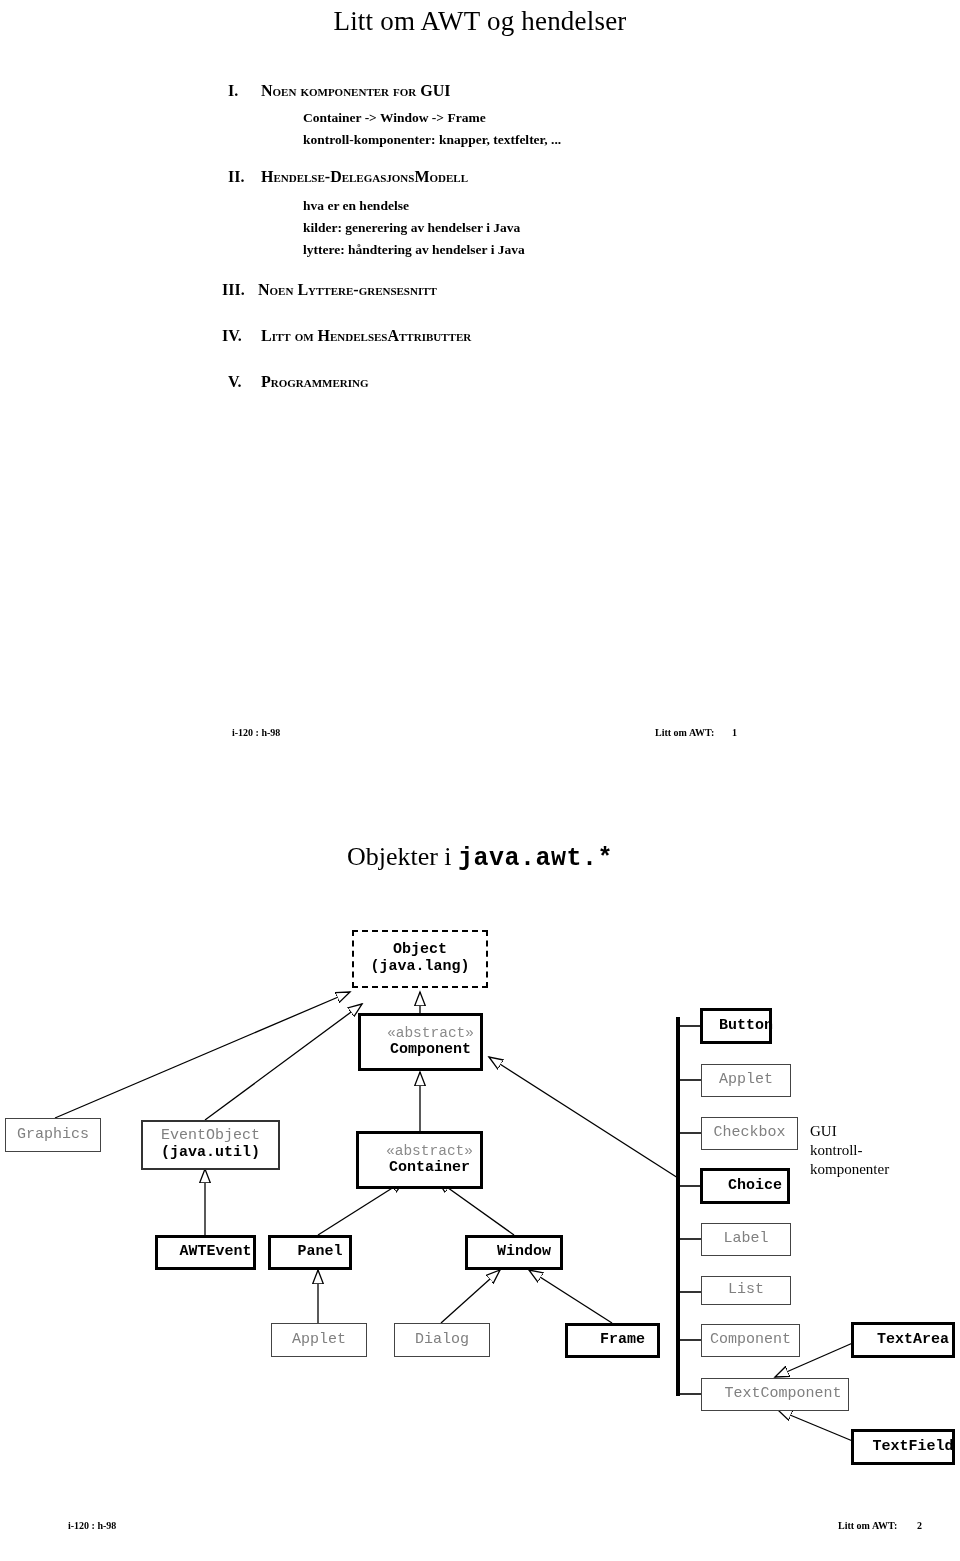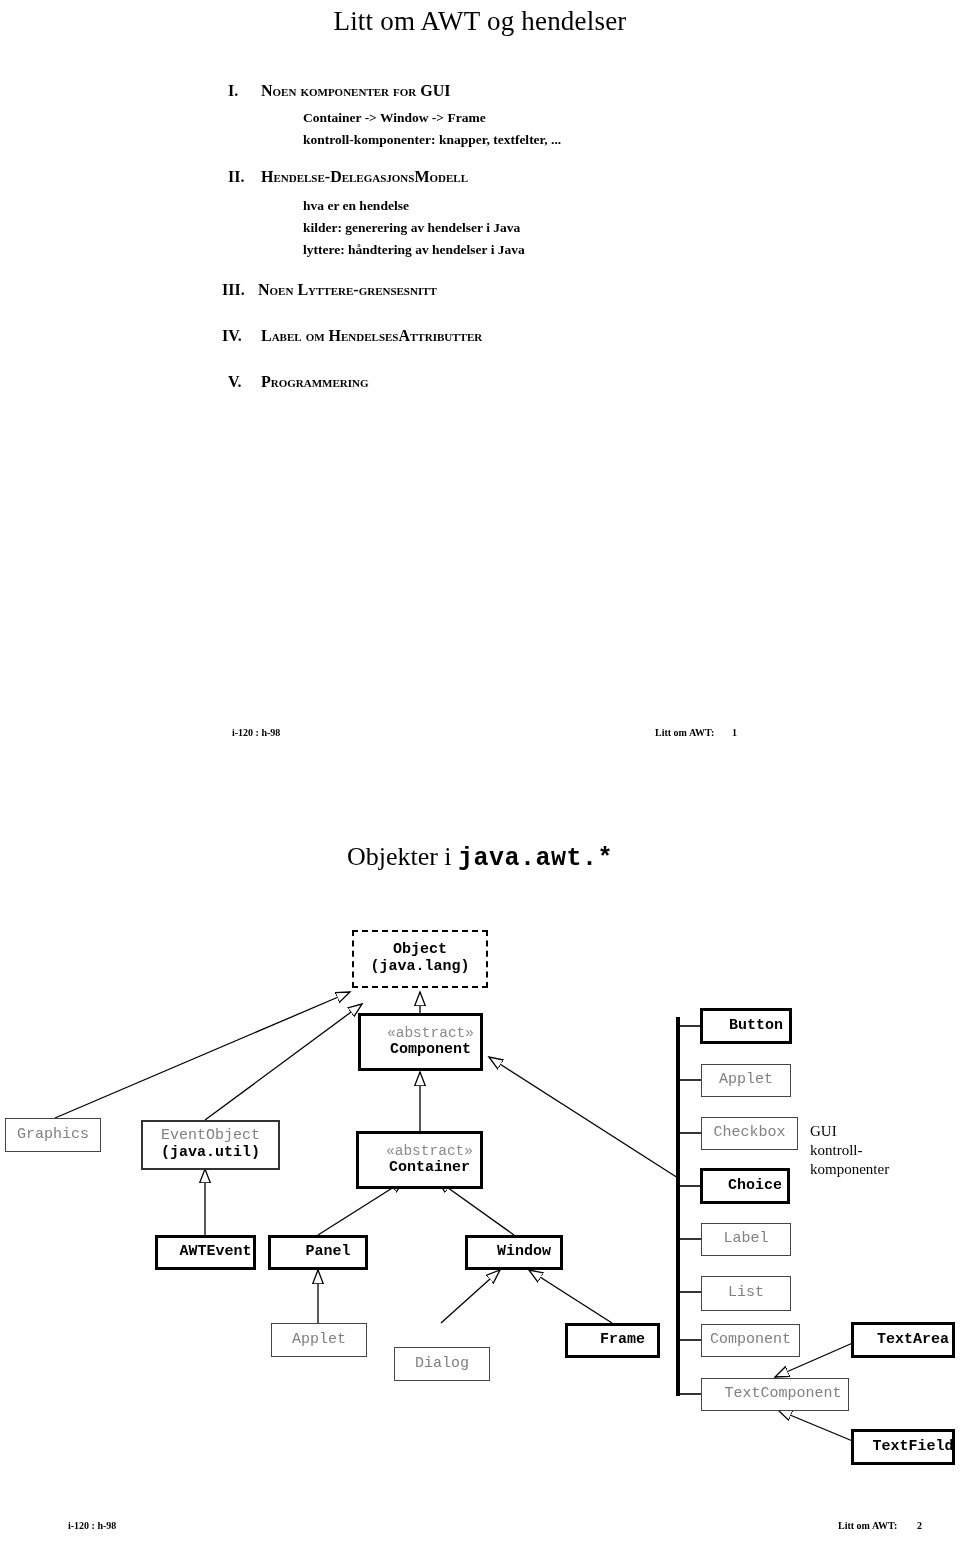--- a/index.html
+++ b/index.html
@@ -163,21 +163,21 @@
     <div class="outline-item" style="height:44px; margin-top:8px">
       <span class="num wide">III.</span>
       <span class="heading" style="font-variant: small-caps; left:258px;">
         <span>Noen Lyttere-grensesnitt</span>
       </span>
     </div>
 
     <div class="outline-item" style="height:44px">
       <span class="num wide">IV.</span>
       <span class="heading" style="font-variant: small-caps;">
-        <span>Label om HendelsesAttributter</span>
+        <span>Litt om HendelsesAttributter</span>
       </span>
     </div>
 
     <div class="outline-item" style="height:44px">
       <span class="num">V.</span>
       <span class="heading" style="font-variant: small-caps;">
         <span>Programmering</span>
       </span>
     </div>
 
@@ -269,61 +269,61 @@
 
     <div class="nodebox plain" style="left:141px; top:340px; width:139px; height:50px; border:2px solid #333;">
       <div class="gray-name">EventObject</div>
       <div class="pkg">(java.util)</div>
     </div>
 
     <div class="nodebox bold" style="left:155px; top:455px; width:101px; height:35px;">
       <div>AWTEvent</div>
     </div>
 
-    <div class="nodebox bold" style="left:268px; top:455px; width:100px; height:35px;">
+    <div class="nodebox bold" style="left:268px; top:455px; width:84px; height:35px;">
       <div>Panel</div>
     </div>
 
     <div class="nodebox bold" style="left:465px; top:455px; width:98px; height:35px;">
       <div>Window</div>
     </div>
 
     <div class="nodebox plain" style="left:271px; top:543px; width:96px; height:34px;">
       <div>Applet</div>
     </div>
 
-    <div class="nodebox plain" style="left:394px; top:543px; width:96px; height:34px;margin-top:24px;">
+    <div class="nodebox plain" style="left:394px; top:543px; width:96px; height:34px;">
       <div>Dialog</div>
     </div>
 
     <div class="nodebox bold" style="left:565px; top:543px; width:95px; height:35px;">
       <div>Frame</div>
     </div>
 
-    <div class="nodebox bold" style="left:700px; top:228px; width:92px; height:36px;">
+    <div class="nodebox bold" style="left:700px; top:228px; width:72px; height:36px;">
       <div>Button</div>
     </div>
 
     <div class="nodebox plain" style="left:701px; top:284px; width:90px; height:33px;">
       <div>Applet</div>
     </div>
 
     <div class="nodebox plain" style="left:701px; top:337px; width:97px; height:33px;">
       <div>Checkbox</div>
     </div>
 
     <div class="nodebox bold" style="left:700px; top:388px; width:90px; height:36px;">
       <div>Choice</div>
     </div>
 
     <div class="nodebox plain" style="left:701px; top:443px; width:90px; height:33px;">
       <div>Label</div>
     </div>
 
-    <div class="nodebox plain" style="left:701px; top:496px; width:90px; height:35px;">
+    <div class="nodebox plain" style="left:701px; top:496px; width:90px; height:29px;">
       <div>List</div>
     </div>
 
     <div class="nodebox plain" style="left:701px; top:544px; width:99px; height:33px;">
       <div>Component</div>
     </div>
 
     <div class="nodebox plain" style="left:701px; top:598px; width:148px; height:33px;padding-left:16px;">
       <div>TextComponent</div>
     </div>

